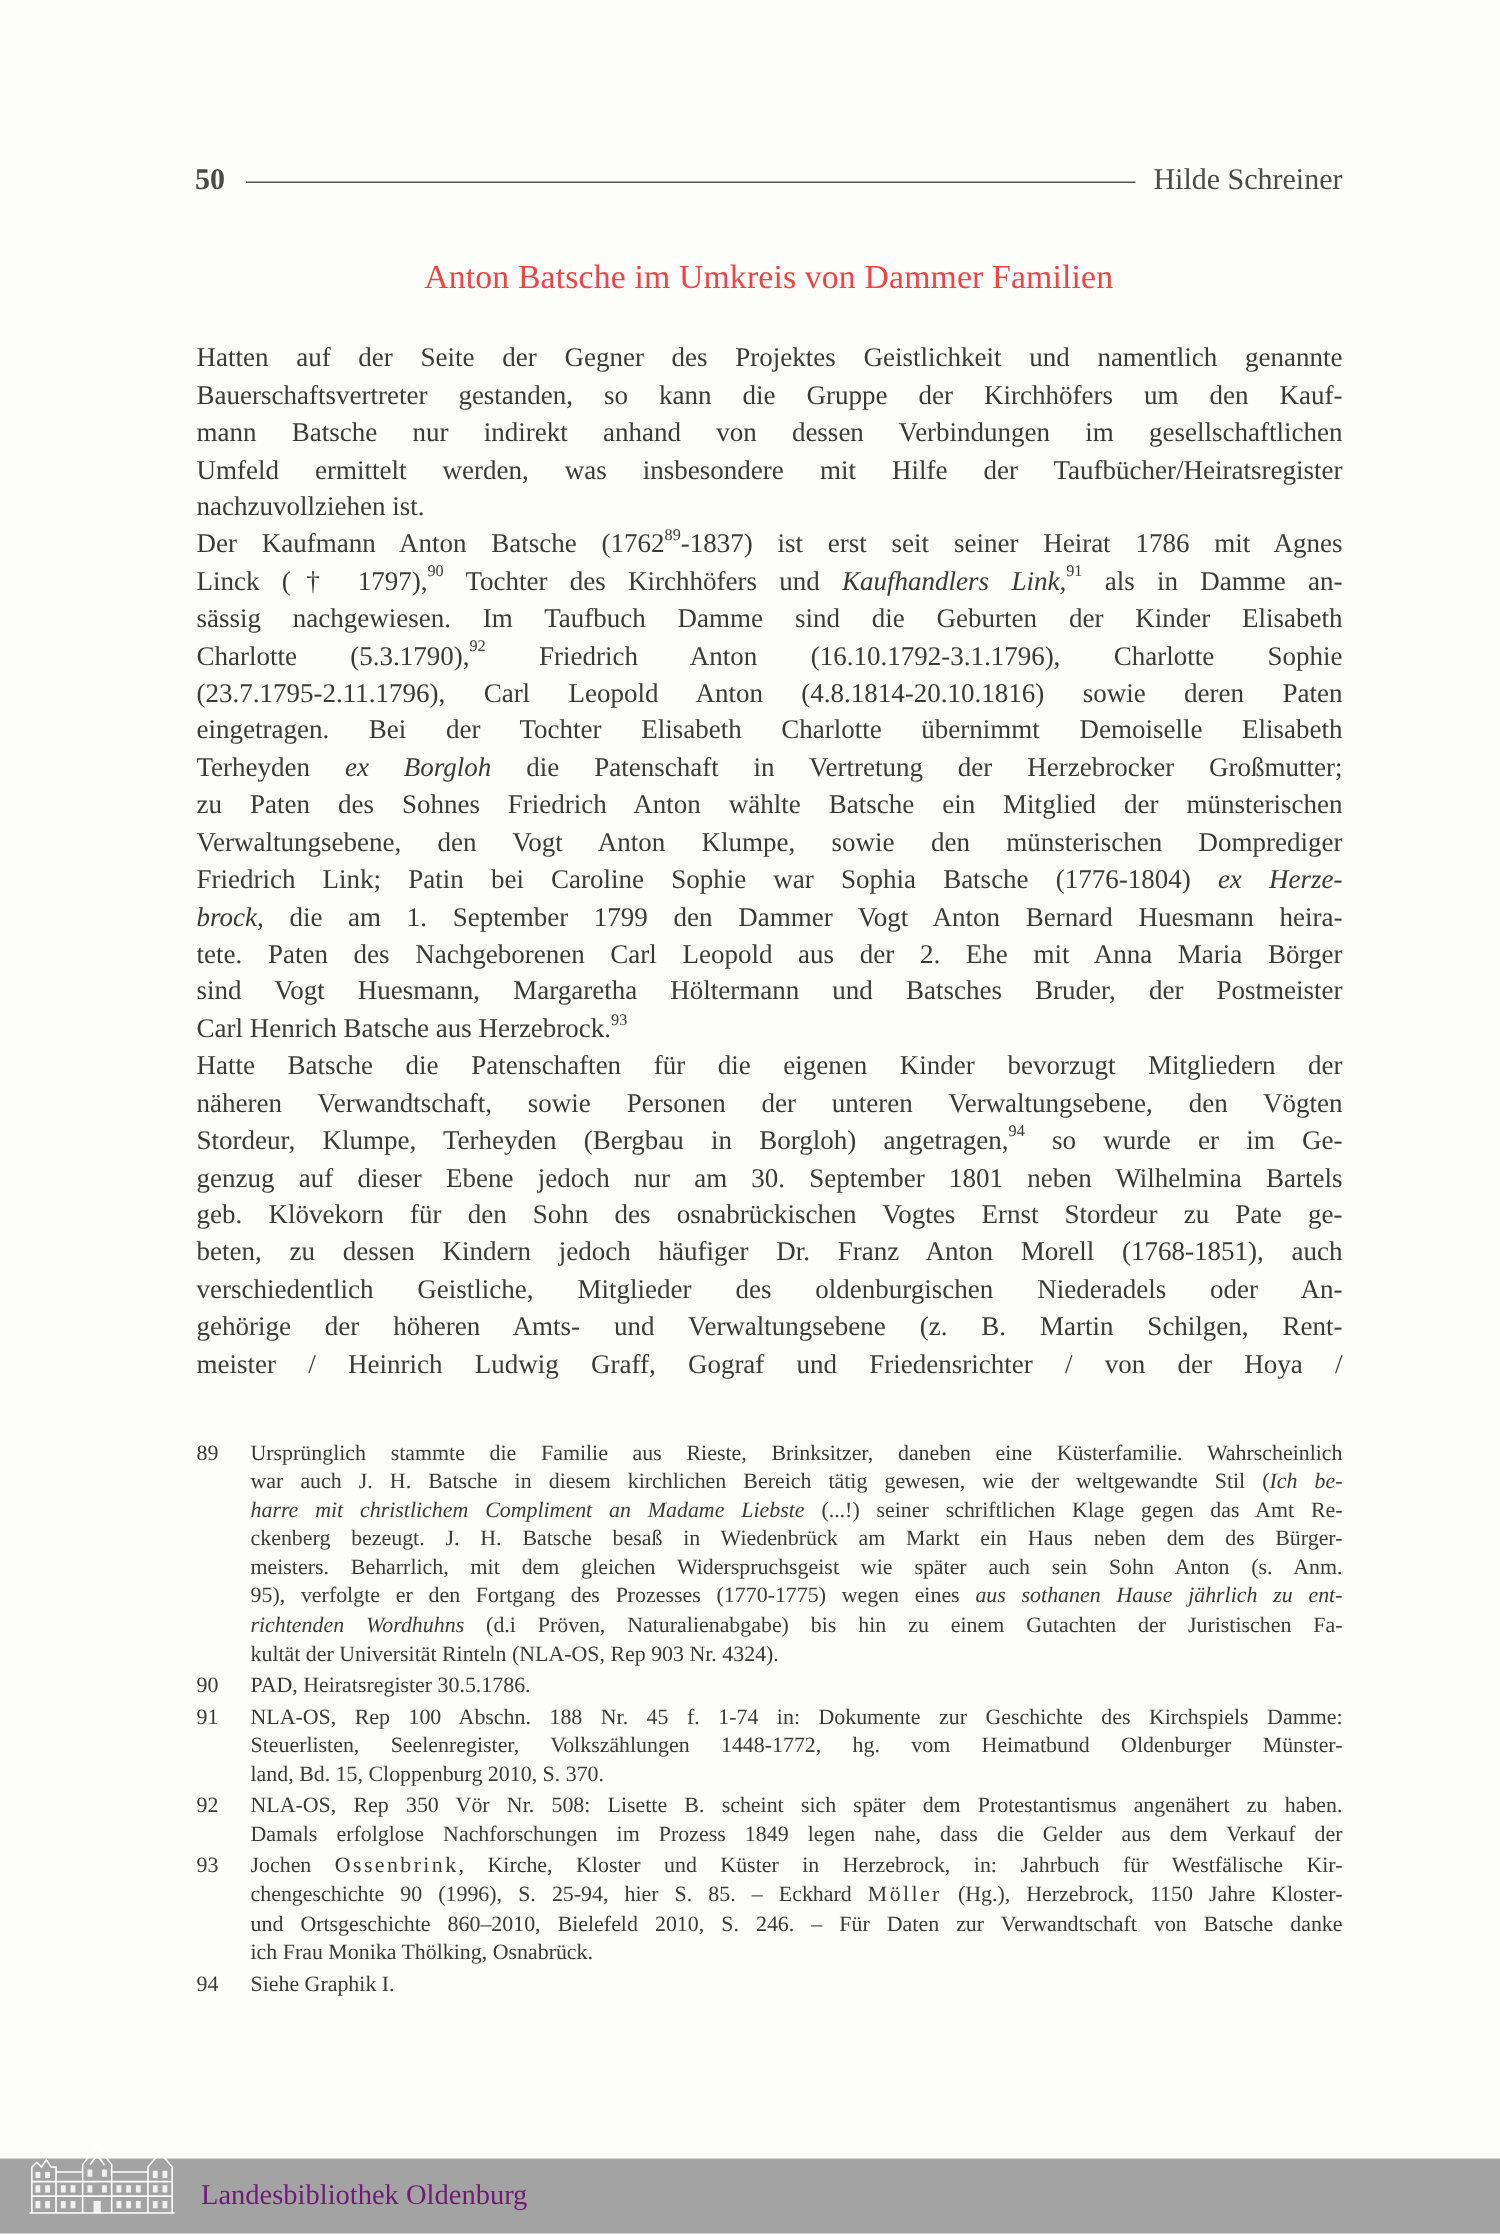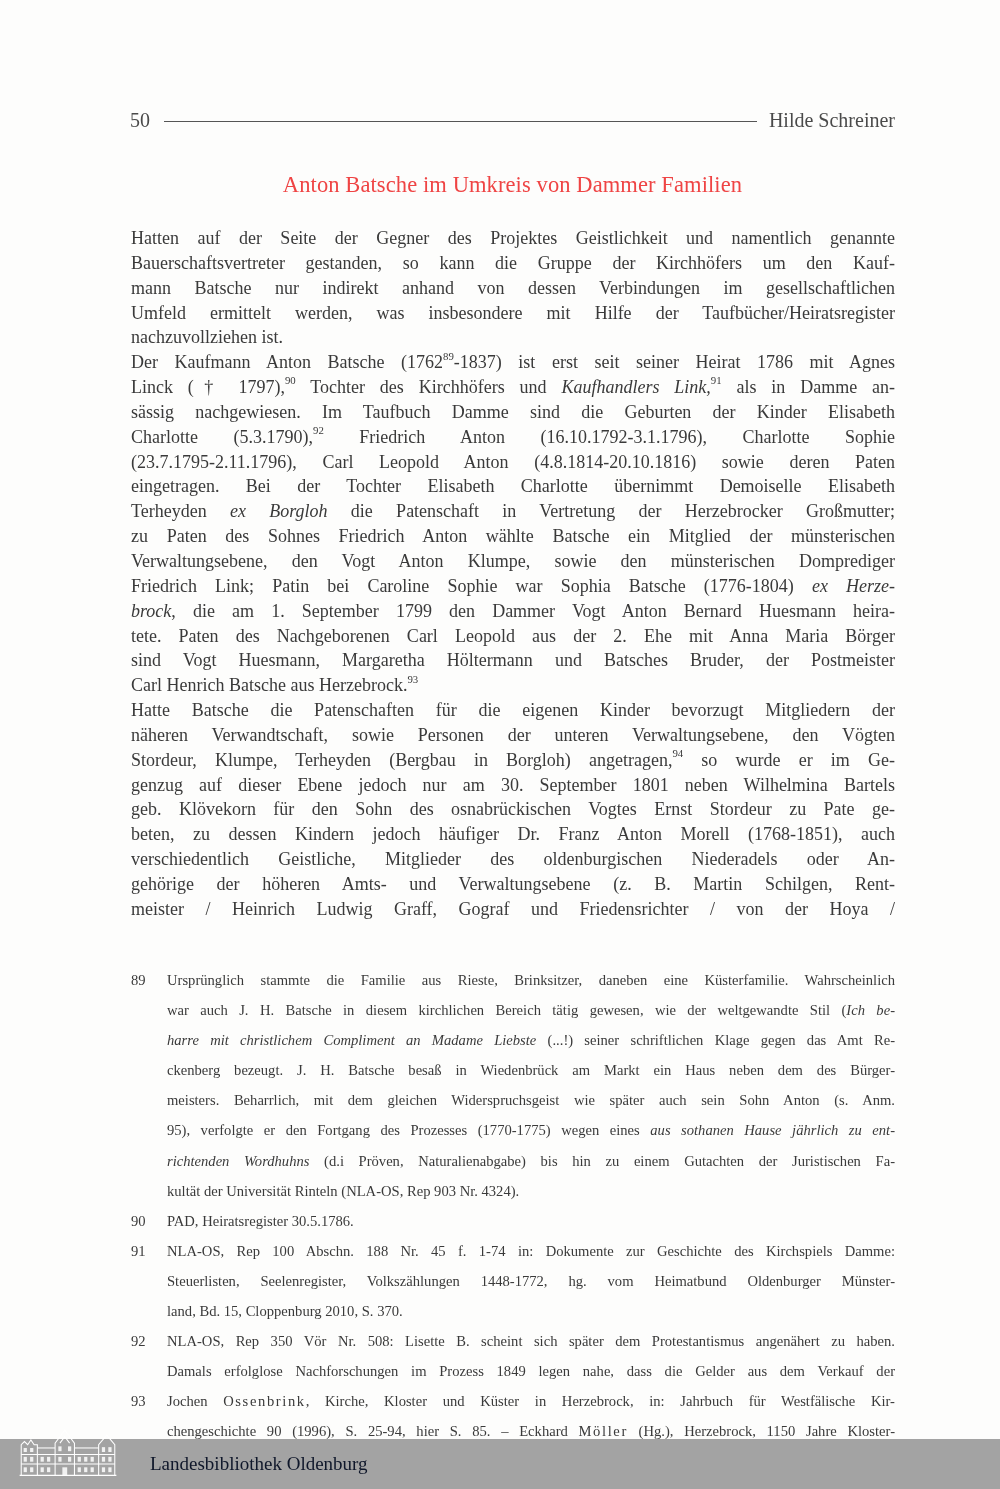--- a/index.html
+++ b/index.html
@@ -28,21 +28,21 @@
       top: 106px;
       left: 130px;
       width: 765px;
       height: 28px;
       display: flex;
       align-items: center;
       font-family: "Liberation Serif", serif;
       font-size: 20px;
       color: #4a4a4a;
     }
-    .running-head .page-num { flex: 0 0 auto; }
+    .running-head .page-num { flex: 0 0 auto; font-weight: bold; }
     .running-head .rule {
       flex: 1 1 auto;
       height: 1px;
       background: #555;
       margin: 0 12px 0 14px;
       position: relative;
       top: 1px;
     }
     .running-head .author { flex: 0 0 auto; }
 
@@ -104,21 +104,20 @@
       position: absolute;
       left: 0;
       top: 0;
     }
     .footnote .fn-line {
       display: block;
       white-space: nowrap;
       text-align: justify;
       text-align-last: justify;
       height: 19.1px;
-      margin-top: 11px;
     }
     .footnote .fn-line.last {
       text-align-last: left;
     }
     .spaced { letter-spacing: 1.6px; }
 
     
     .footer-bar {
       position: absolute;
       left: 0;
@@ -132,22 +131,22 @@
     .footer-logo {
       width: 124px;
       height: 50px;
       margin-left: 6px;
       position: relative;
       top: -12px;
     }
     .footer-label {
       font-family: "Liberation Serif", serif;
       font-size: 19px;
-      color: #0f172a;
-      margin-left: 20px;
+      color: #701a75;
+      margin-left: 4px;
     }
   </style>
 </head>
 <body>
 
 <div class="page">
 
   <div class="running-head">
     <span class="page-num">50</span>
     <span class="rule"></span>

